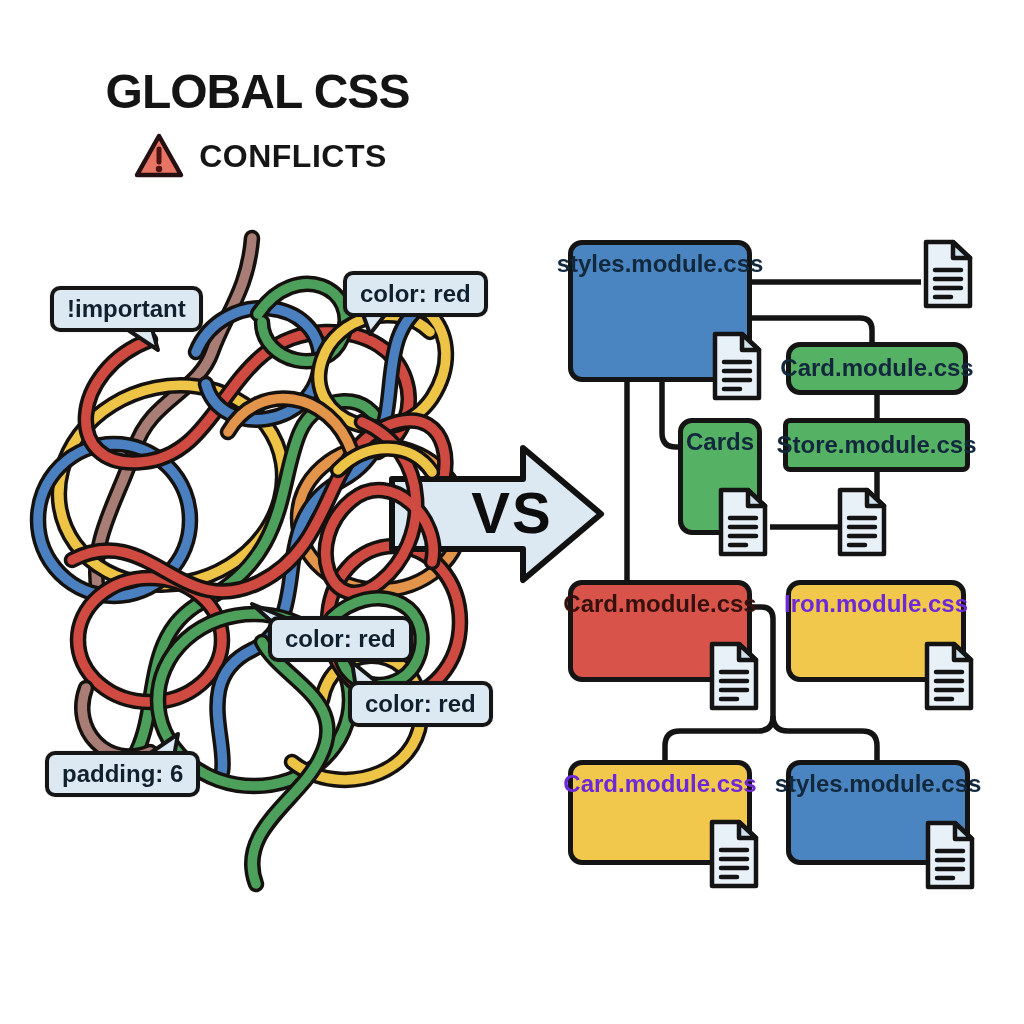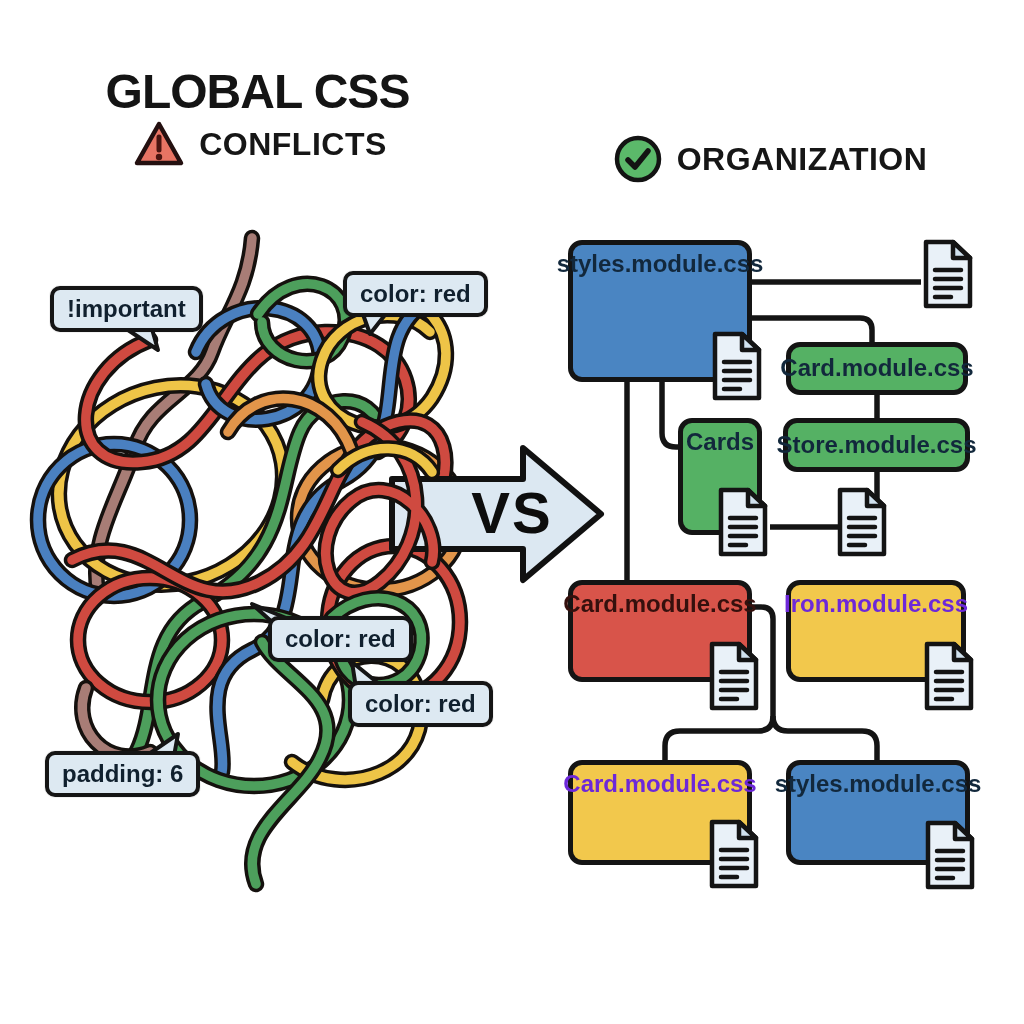--- a/index.html
+++ b/index.html
@@ -124,57 +124,50 @@
       <polygon class="tail" points="116,322 150,322 158,350"></polygon>
       <polygon class="tail" points="360,306 392,306 370,334"></polygon>
       <polygon class="tail" points="272,622 296,622 252,604"></polygon>
       <polygon class="tail" points="356,688 384,688 352,662"></polygon>
       <polygon class="tail" points="146,756 174,756 178,734"></polygon>
     </g>
   </svg>
 
   <div class="title" style="left:30px;top:64px;width:455px;">GLOBAL CSS</div>
 
-  <div class="subheader" style="left:60px;top:120px;width:400px;align-items:center;">
+  <div class="subheader" style="left:60px;top:132px;width:400px;align-items:center;">
     <svg width="52" height="48" viewBox="0 0 52 48">
       <path d="M26,4 L48,43 H4 Z" fill="#e87464" stroke="#241010" stroke-width="4.5" stroke-linejoin="round"></path>
       <line x1="26" y1="17" x2="26" y2="30" stroke="#4a1410" stroke-width="5" stroke-linecap="round"></line>
       <circle cx="26" cy="37" r="3.2" fill="#4a1410"></circle>
     </svg>
     <span class="sub-label">CONFLICTS</span>
   </div>
 
 
-  <div class="subheader" style="left:560px;top:134px;width:420px;">
-    <svg width="50" height="50" viewBox="0 0 50 50">
-      <circle cx="25" cy="25" r="21" fill="#5bb96a" stroke="#131313" stroke-width="4.5"></circle>
-      <path d="M15,26 L22,33 L35,17" fill="none" stroke="#131313" stroke-width="5.5" stroke-linecap="round" stroke-linejoin="round"></path>
-    </svg>
-    <span class="sub-label">ORGANIZATION</span>
-  </div>
 
   <div class="callout" style="left:50px;top:286px;">!important</div>
   <div class="callout" style="left:343px;top:271px;">color: red</div>
   <div class="callout" style="left:268px;top:616px;">color: red</div>
   <div class="callout" style="left:348px;top:681px;">color: red</div>
   <div class="callout" style="left:45px;top:751px;">padding: 6</div>
 
   <div class="box pad-top" style="left: 568px; top: 240px; width: 184px; height: 142px; background-color: rgb(74, 133, 194);">
     <span class="box-label">styles.module.css</span>
   </div>
 
   <div class="box center-v" style="left: 786px; top: 342px; width: 182px; height: 53px; background-color: rgb(85, 177, 100);">
     <span class="box-label">Card.module.css</span>
   </div>
 
   <div class="box pad-top" style="left: 678px; top: 418px; width: 84px; height: 117px; background-color: rgb(85, 177, 100);">
     <span class="box-label">Cards</span>
   </div>
 
-  <div class="box center-v" style="left: 783px; top: 418px; width: 187px; height: 54px; background-color: rgb(85, 177, 100);">
+  <div class="box center-v" style="left: 783px; top: 418px; width: 187px; height: 54px; background-color: rgb(85, 177, 100); border-radius: 7px;">
     <span class="box-label">Store.module.css</span>
   </div>
 
   <div class="box pad-top red-text" style="left: 568px; top: 580px; width: 184px; height: 102px; background-color: rgb(216, 84, 74);">
     <span class="box-label">Card.module.css</span>
   </div>
 
   <div class="box pad-top dark-text" style="left: 786px; top: 580px; width: 180px; height: 102px; background-color: rgb(242, 200, 76);">
     <span class="box-label">Iron.module.css</span>
   </div>

